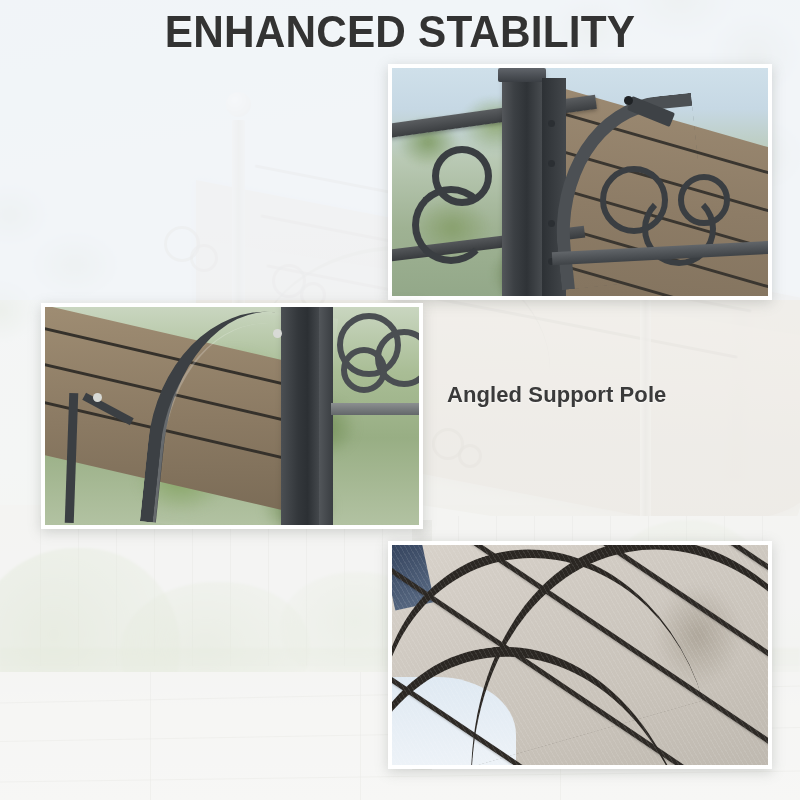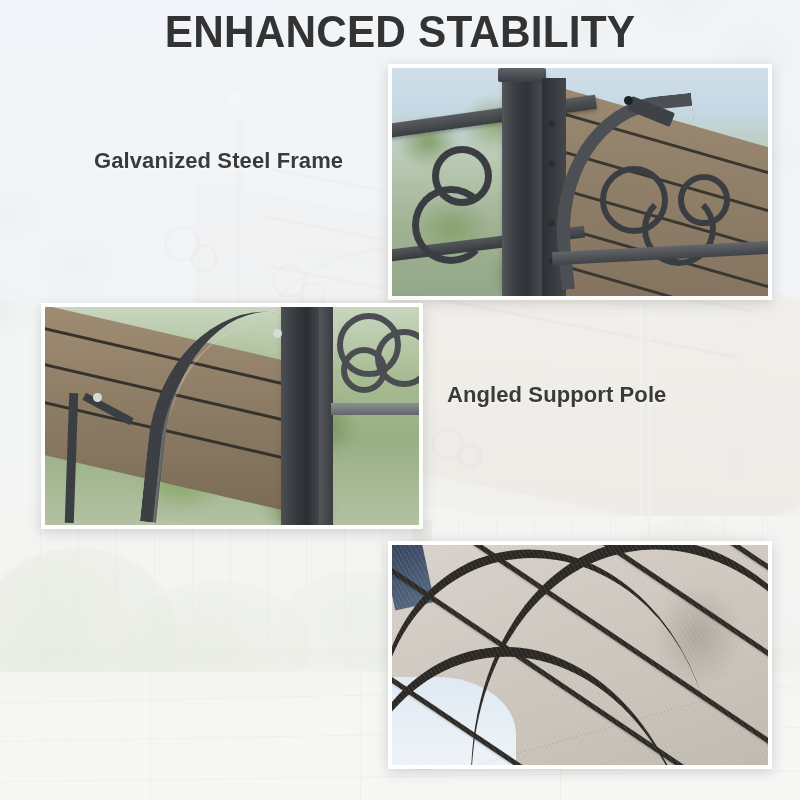--- a/index.html
+++ b/index.html
@@ -356,16 +356,15 @@
       <div class="p3-rib" style="left:-60px;top:92px;width:440px;height:5px;transform:rotate(34deg);transform-origin:left center;"></div>
 
       <div class="p3-arc" style="left:-40px;top:6px;width:330px;height:190px;transform:rotate(-16deg);"></div>
       <div class="p3-arc" style="left:58px;top:-6px;width:400px;height:260px;transform:rotate(-10deg);border-top-width:11px;"></div>
       <div class="p3-arc" style="left:-70px;top:102px;width:360px;height:230px;transform:rotate(-8deg);border-top-width:10px;"></div>
 
       <div class="p3-tex"></div>
     </div>
   </div>
 
-  <div class="label label-galvanized">Galvanized Steel Frame</div>
   <div class="label label-angled">Angled Support Pole</div>
 
 </div>
 
 </body></html>

